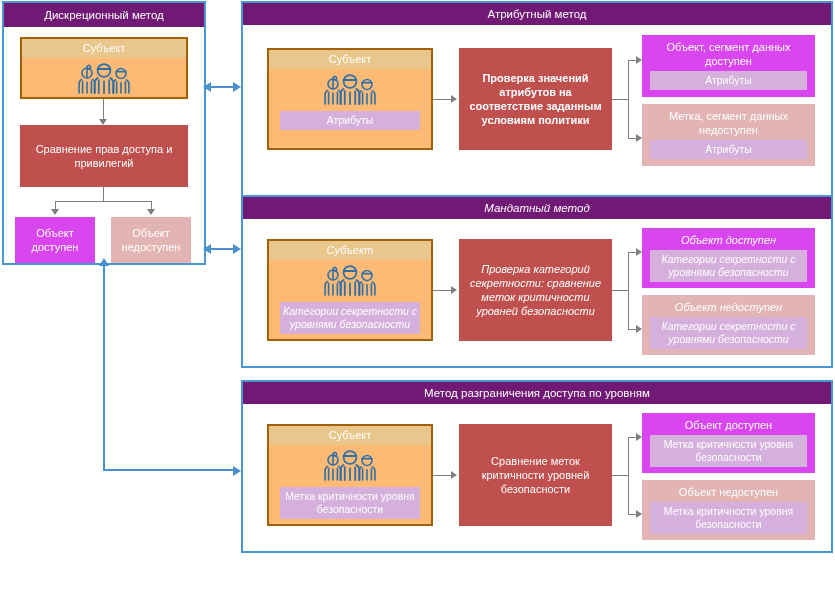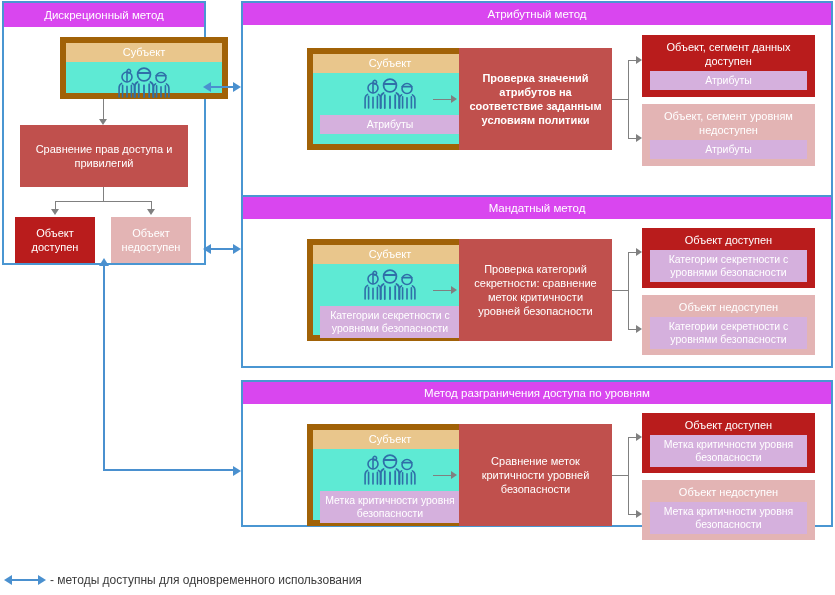--- a/index.html
+++ b/index.html
@@ -22,21 +22,21 @@
   }
   
   .panel {
     position: absolute;
     box-sizing: border-box;
     border: 2px solid #4a96d2;
     background: #ffffff;
   }
   .panel-header {
     box-sizing: border-box;
-    background: #d946ef;
+    background: #701a75;
     color: #ffffff;
     font-size: 11.5px;
     text-align: center;
     line-height: 22px;
     height: 22px;
     width: 100%;
     white-space: nowrap;
     overflow: hidden;
   }
   .panel-body {
@@ -48,23 +48,22 @@
   #panel-discretionary {
     left: 2px; top: 1px;
     width: 204px; height: 264px;
   }
   #panel-discretionary .panel-header { height: 24px; line-height: 24px; }
 
   
   .subject-card {
     position: absolute;
     box-sizing: border-box;
-    border: 6px solid #a16207;
-    background: #5eead4;
-    margin-left: 40px;
+    border: 2px solid #a16207;
+    background: #fdba74;
   }
   .subject-title {
     box-sizing: border-box;
     background: #e9c68c;
     color: #ffffff;
     font-size: 11px;
     text-align: center;
     line-height: 19px;
     height: 19px;
     width: 100%;
@@ -107,21 +106,21 @@
 
   
   .result-box {
     position: absolute;
     box-sizing: border-box;
     color: #ffffff;
     font-size: 11px;
     line-height: 14px;
     text-align: center;
   }
-  .result-box.allow { background: #b91c1c; }
+  .result-box.allow { background: #d946ef; }
   .result-box.deny  { background: #e3b4b4; }
   .result-box .result-label {
     display: block;
     padding: 5px 4px 3px 4px;
   }
   .result-box.simple {
     display: flex;
     align-items: center;
     justify-content: center;
   }
@@ -318,27 +317,27 @@
       <div class="c-line h" style="left:385px; top:35px; width:10px;"></div>
       <div class="c-line h" style="left:385px; top:113px; width:10px;"></div>
       <div class="arrow-r" style="left:393px; top:31px;"></div>
       <div class="arrow-r" style="left:393px; top:109px;"></div>
 
       <div class="result-box allow" style="left:399px; top:10px; width:173px; height:62px;">
         <span class="result-label">Объект, сегмент данных доступен</span>
         <div class="tag">Атрибуты</div>
       </div>
       <div class="result-box deny" style="left:399px; top:79px; width:173px; height:62px;">
-        <span class="result-label">Объект, сегмент уровням недоступен</span>
+        <span class="result-label">Метка, сегмент данных недоступен</span>
         <div class="tag">Атрибуты</div>
       </div>
     </div>
   </div>
 
-  <div class="panel" style="left:241px; top:195px; width:592px; height:173px;">
+  <div class="panel" style="left:241px; top:195px; width:592px; height:173px;font-style:italic;">
     <div class="panel-header">Мандатный метод</div>
     <div class="panel-body">
 
       <div class="subject-card" style="left:24px; top:20px; width:166px; height:102px;">
         <div class="subject-title">Субъект</div>
         <div class="subject-inner" style="height:82px;">
           <svg class="people-icon" width="58" height="34" viewBox="0 0 58 34">
             <g fill="none" stroke="#2f6fa8" stroke-width="1.6" stroke-linecap="round" stroke-linejoin="round">
               <path d="M12 5.2a1.8 1.8 0 1 1 0 .01"></path>
                 <circle cx="12" cy="11" r="5"></circle>
@@ -382,21 +381,21 @@
         <span class="result-label">Объект доступен</span>
         <div class="tag">Категории секретности с уровнями безопасности</div>
       </div>
       <div class="result-box deny" style="left:399px; top:76px; width:173px; height:60px;">
         <span class="result-label">Объект недоступен</span>
         <div class="tag">Категории секретности с уровнями безопасности</div>
       </div>
     </div>
   </div>
 
-  <div class="panel" style="left:241px; top:380px; width:592px; height:147px;">
+  <div class="panel" style="left:241px; top:380px; width:592px; height:173px;">
     <div class="panel-header">Метод разграничения доступа по уровням</div>
     <div class="panel-body">
 
       <div class="subject-card" style="left:24px; top:20px; width:166px; height:102px;">
         <div class="subject-title">Субъект</div>
         <div class="subject-inner" style="height:82px;">
           <svg class="people-icon" width="58" height="34" viewBox="0 0 58 34">
             <g fill="none" stroke="#2f6fa8" stroke-width="1.6" stroke-linecap="round" stroke-linejoin="round">
               <path d="M12 5.2a1.8 1.8 0 1 1 0 .01"></path>
                 <circle cx="12" cy="11" r="5"></circle>
@@ -453,22 +452,14 @@
 
   <div class="b-arrow-l" style="left:203px; top:244px;"></div>
   <div class="b-line h" style="left:210px; top:248px; width:24px;"></div>
   <div class="b-arrow-r" style="left:233px; top:244px;"></div>
 
   <div class="b-arrow-u" style="left:99px; top:258px;"></div>
   <div class="b-line v" style="left:103px; top:266px; height:205px;"></div>
   <div class="b-line h" style="left:103px; top:469px; width:131px;"></div>
   <div class="b-arrow-r" style="left:233px; top:466px;"></div>
 
-  <div class="legend">
-    <div class="legend-arrow">
-      <div class="la-l"></div>
-      <div class="seg"></div>
-      <div class="la-r"></div>
-    </div>
-    <div class="legend-text">- методы доступны для одновременного использования</div>
-  </div>
 
 </div>
 
 </body></html>

